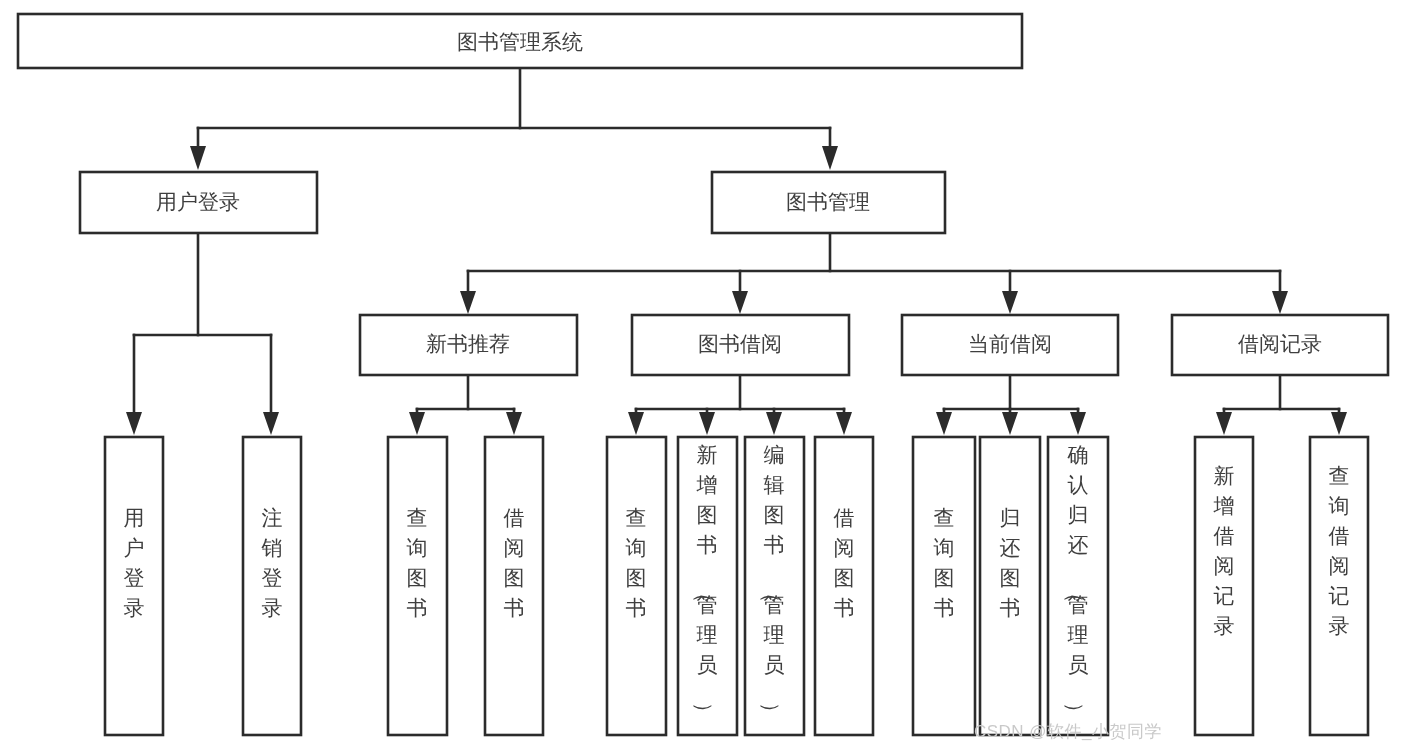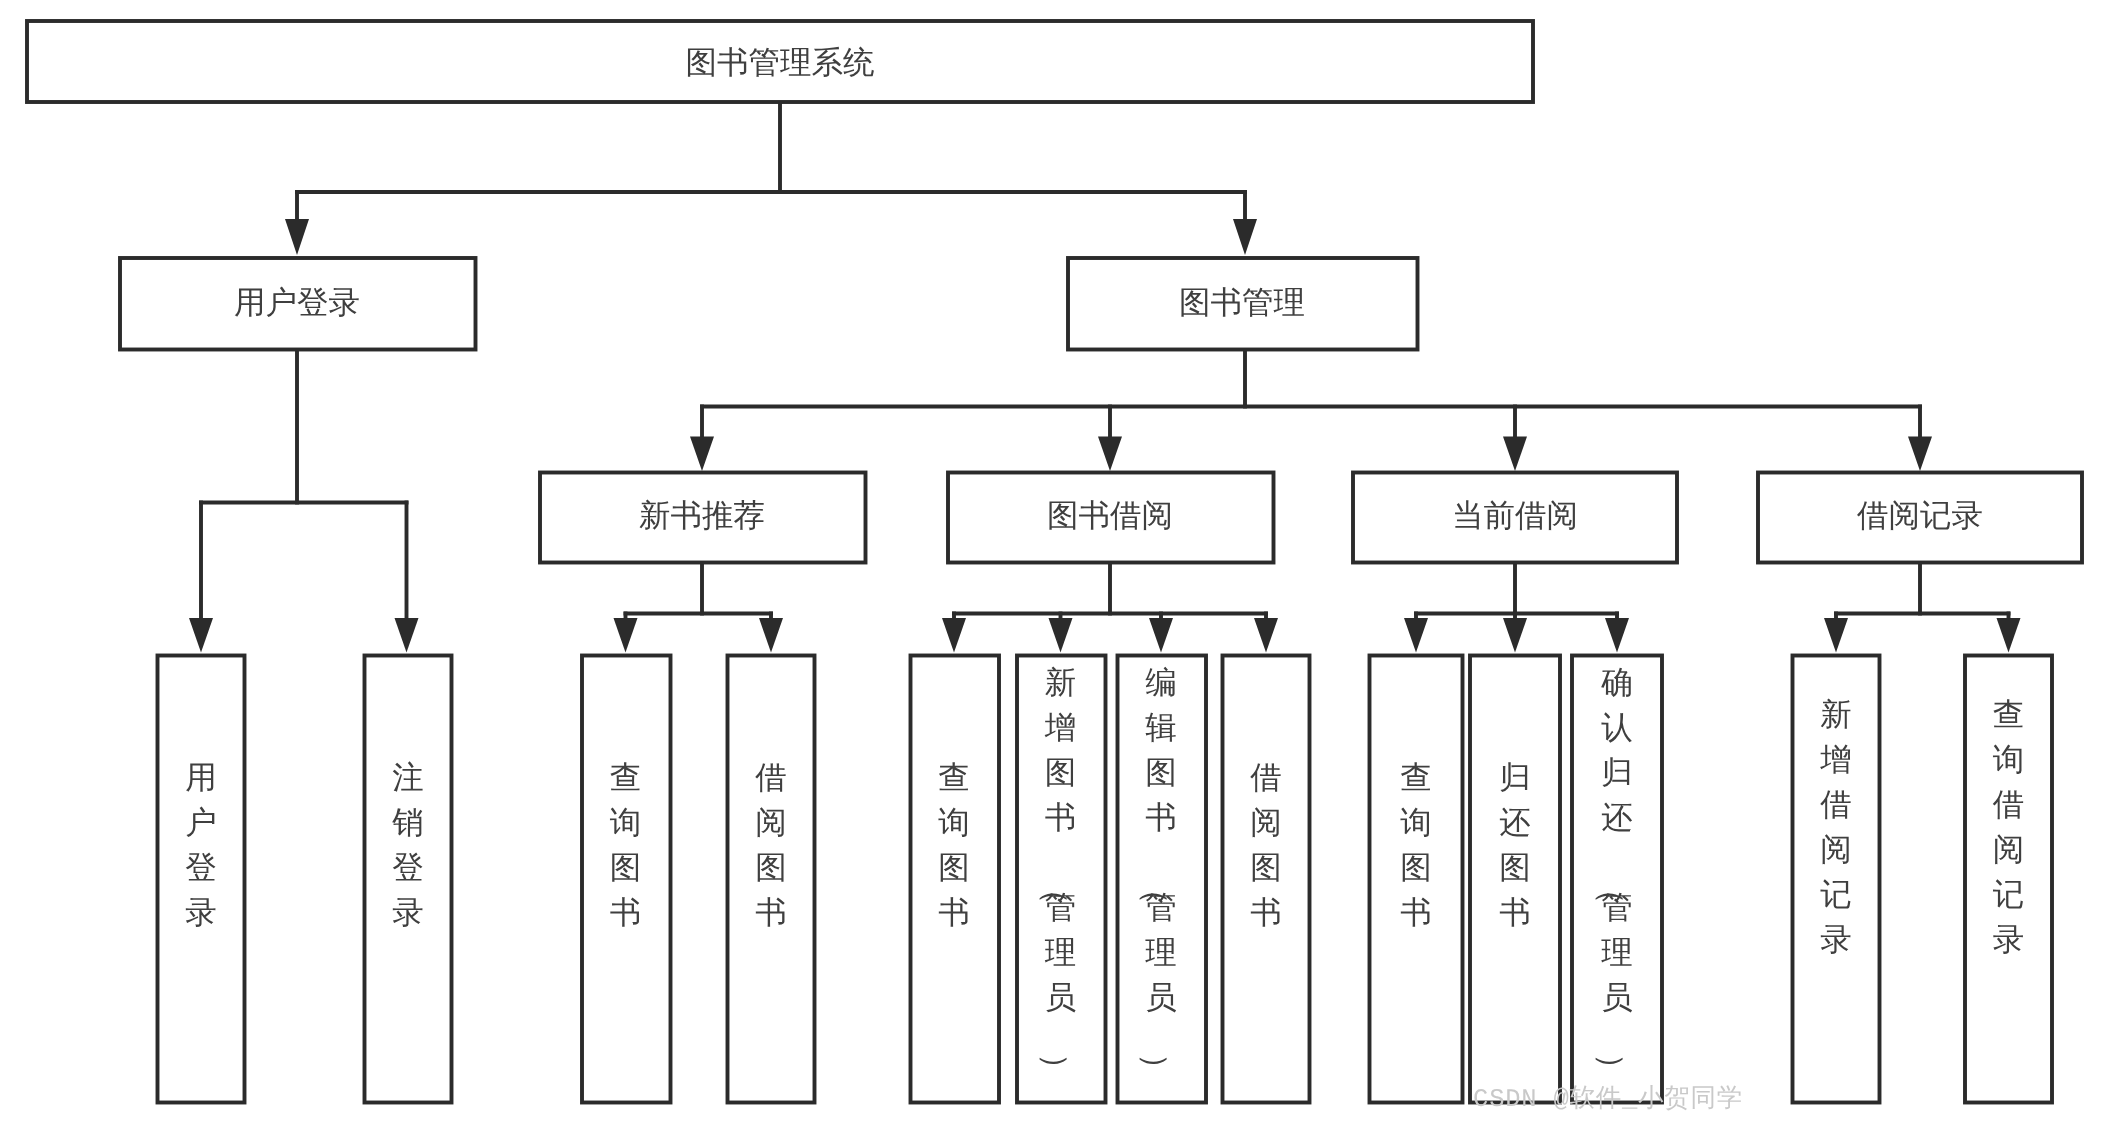--- a/index.html
+++ b/index.html
@@ -48,21 +48,21 @@
   .node-label-v {
     font-family: "Liberation Sans", "DejaVu Sans", sans-serif;
     font-size: 21px;
     fill: #3f3f3f;
     text-anchor: middle;
   }
   .watermark-text {
     position: absolute;
     right: 8px;
     bottom: 4px;
-    font-family: Liberation Mono, monospace;
+    font-family: Liberation Sans, sans-serif;
     font-size: 17px;
     color: #c9c9c9;
     white-space: nowrap;
     letter-spacing: 0.5px;
     user-select: none;
   }
 </style>
 </head>
 <body>
 

